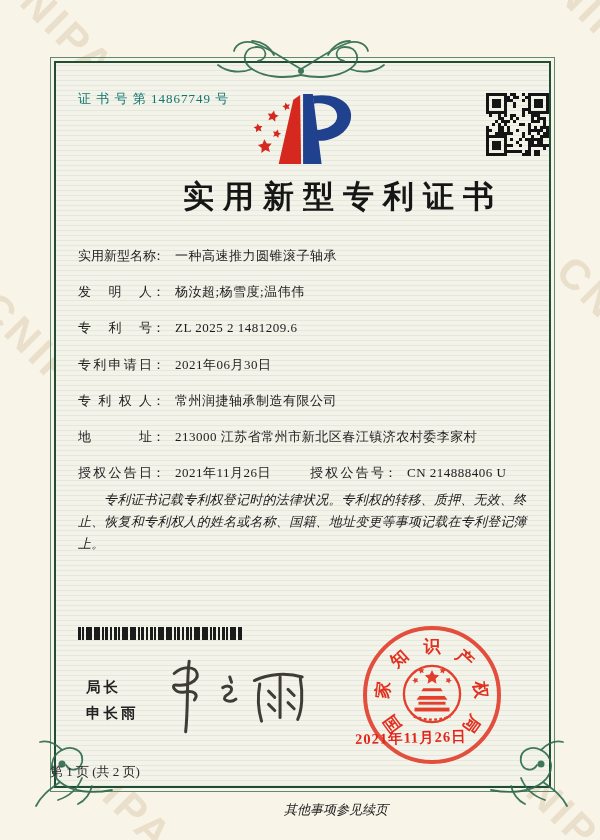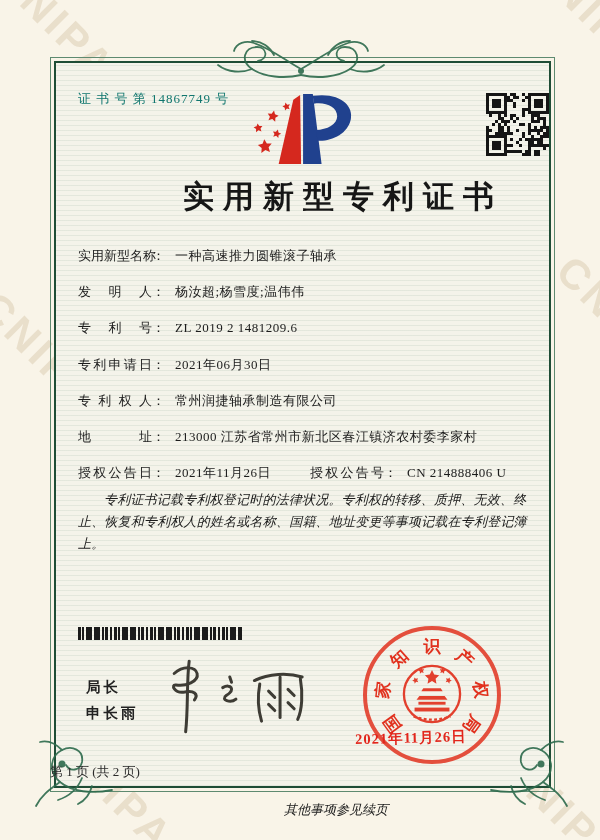--- a/index.html
+++ b/index.html
@@ -396,21 +396,21 @@
           </span><span class="fcolon">：</span><span class="fvalue">一种高速推力圆锥滚子轴承</span></div>
         <div class="field-row"><span class="flabel">
             <i>发</i>
             <i>明</i>
             <i>人</i>
           </span><span class="fcolon">：</span><span class="fvalue">杨汝超;杨雪度;温伟伟</span></div>
         <div class="field-row"><span class="flabel">
             <i>专</i>
             <i>利</i>
             <i>号</i>
-          </span><span class="fcolon">：</span><span class="fvalue">ZL 2019 2 1481209.6</span></div>
+          </span><span class="fcolon">：</span><span class="fvalue">ZL 2025 2 1481209.6</span></div>
         <div class="field-row"><span class="flabel">
             <i>专</i>
             <i>利</i>
             <i>申</i>
             <i>请</i>
             <i>日</i>
           </span><span class="fcolon">：</span><span class="fvalue">2021年06月30日</span></div>
         <div class="field-row"><span class="flabel">
             <i>专</i>
             <i>利</i>

